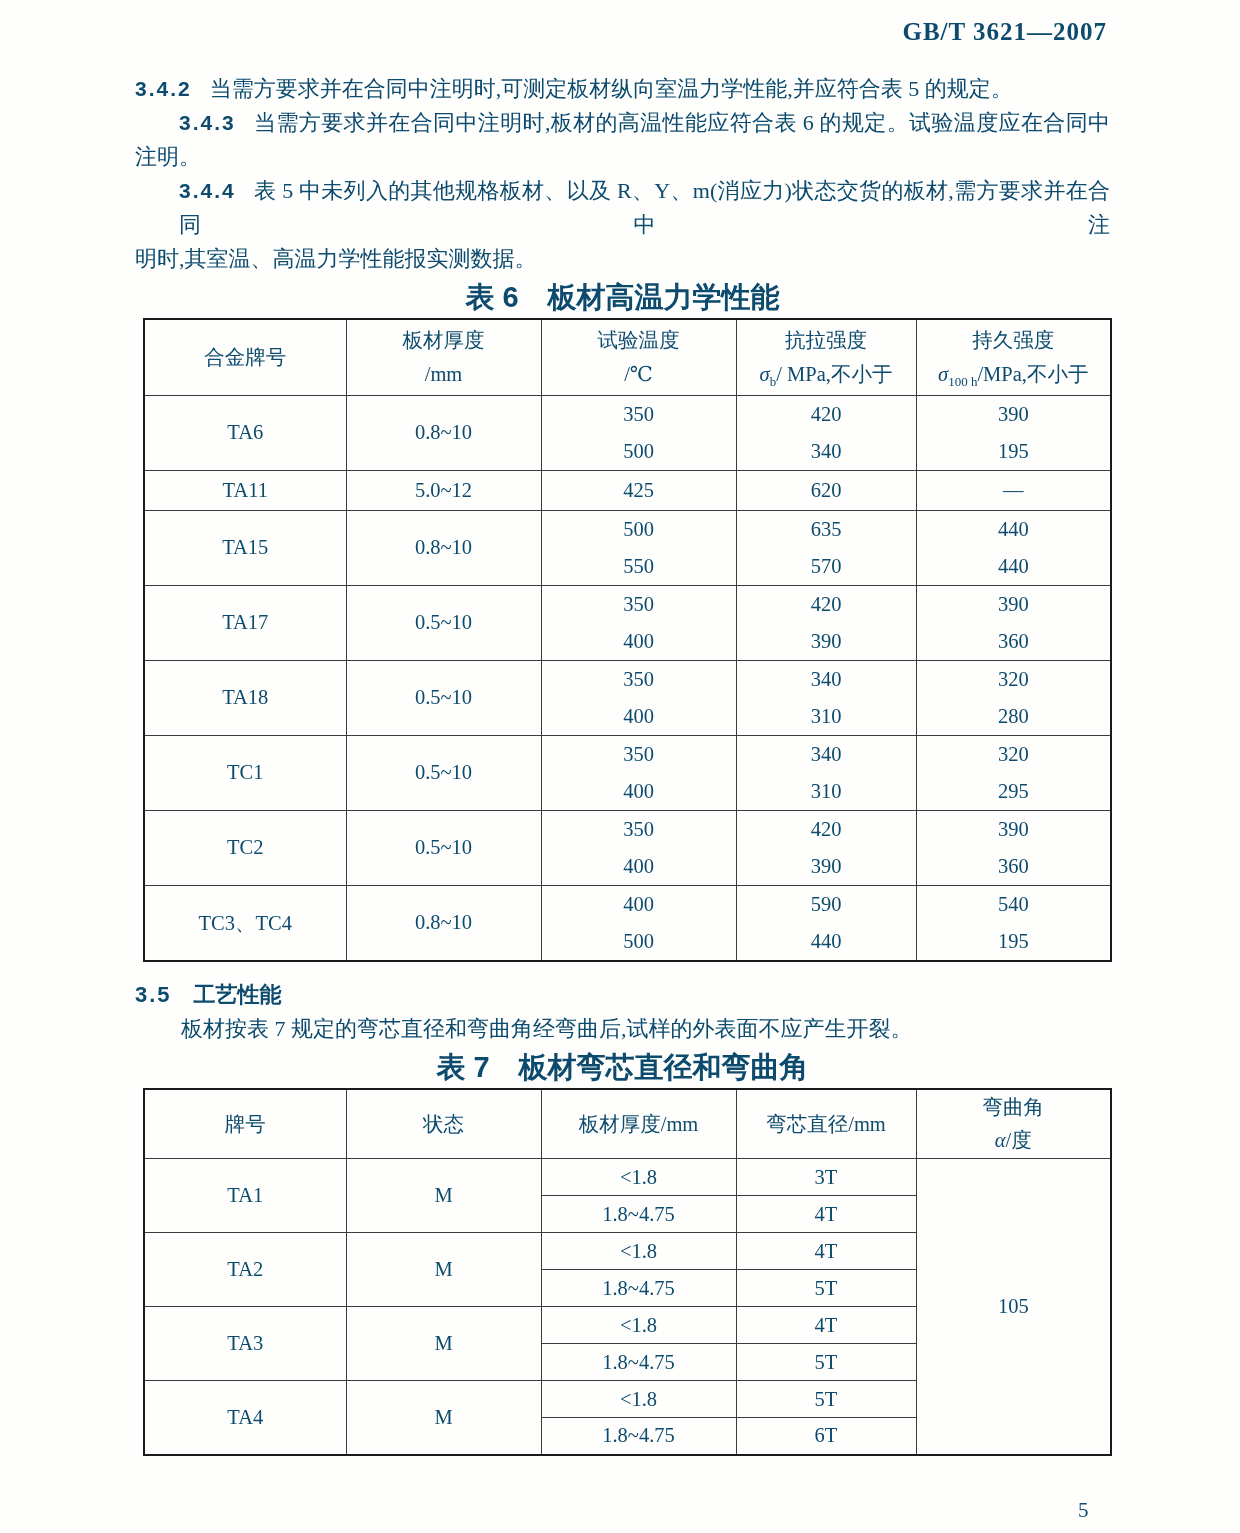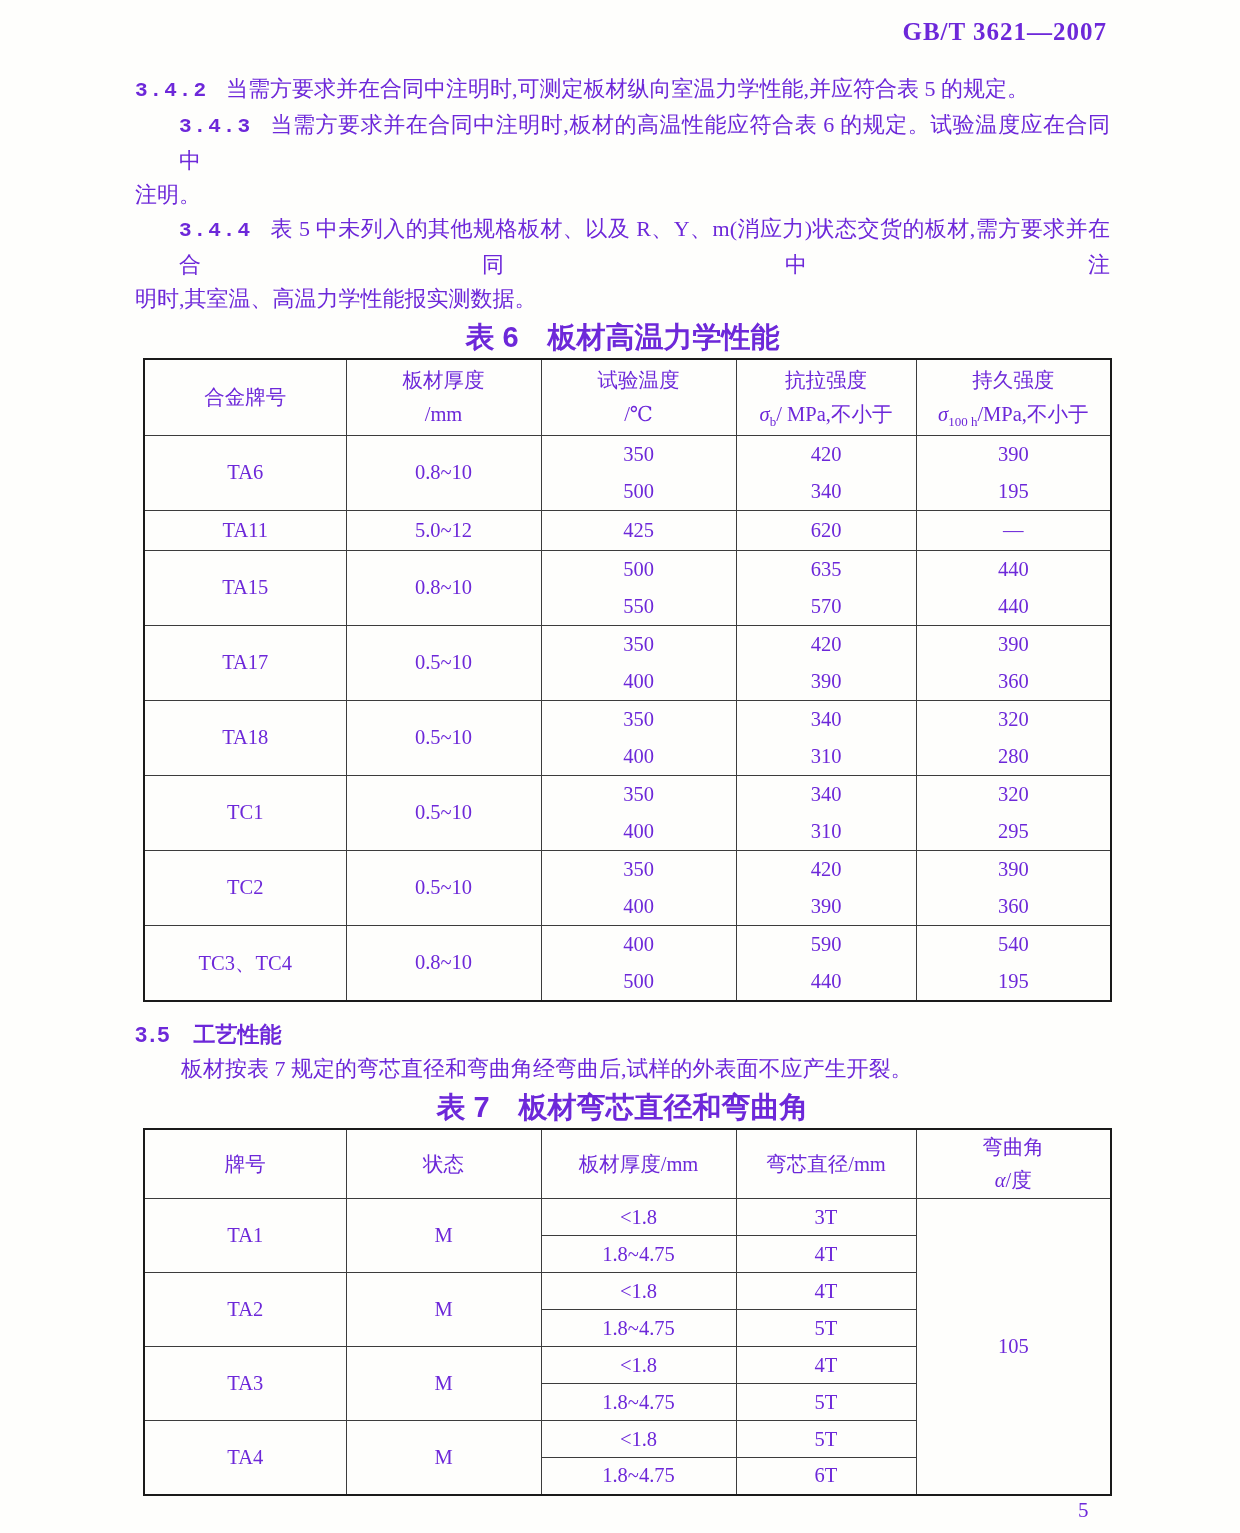--- a/index.html
+++ b/index.html
@@ -1,28 +1,28 @@
 <!DOCTYPE html>
 <html><head>
 <meta charset="utf-8">
 <style>
   html,body{margin:0;padding:0;background:#ffffff;}
   .page{
     position:relative;width:1240px;height:1533px;background:#fefefc;
-    font-family:"Liberation Serif","DejaVu Serif",serif;color:#6d28d9;overflow:hidden;
+    font-family:"Liberation Serif","DejaVu Serif",serif;color:#0c4a6e;overflow:hidden;
   }
   .doc-header{
     position:absolute;top:18px;left:0;width:1107px;text-align:right;
     font-size:25px;font-weight:bold;letter-spacing:1px;
   }
   .content{position:absolute;left:135px;top:72px;width:975px;}
   .para{font-size:22px;line-height:34px;}
   .jfull{text-align:justify;text-align-last:justify;margin-left:44px;}
   .clause-num{
-    font-family:Liberation Mono, monospace;font-weight:bold;
+    font-family:Liberation Sans, sans-serif;font-weight:bold;
     font-size:21px;letter-spacing:2px;margin-right:18px;white-space:nowrap;
   }
   .tbl-title{
     font-family:"Liberation Sans","DejaVu Sans",sans-serif;font-weight:bold;
     font-size:29px;line-height:30px;text-align:center;margin:6px 0 6px 0;
   }
   table.tbl{
     border-collapse:collapse;table-layout:fixed;width:967px;margin-left:8px;
     border:2px solid #1a1a1a;
   }

